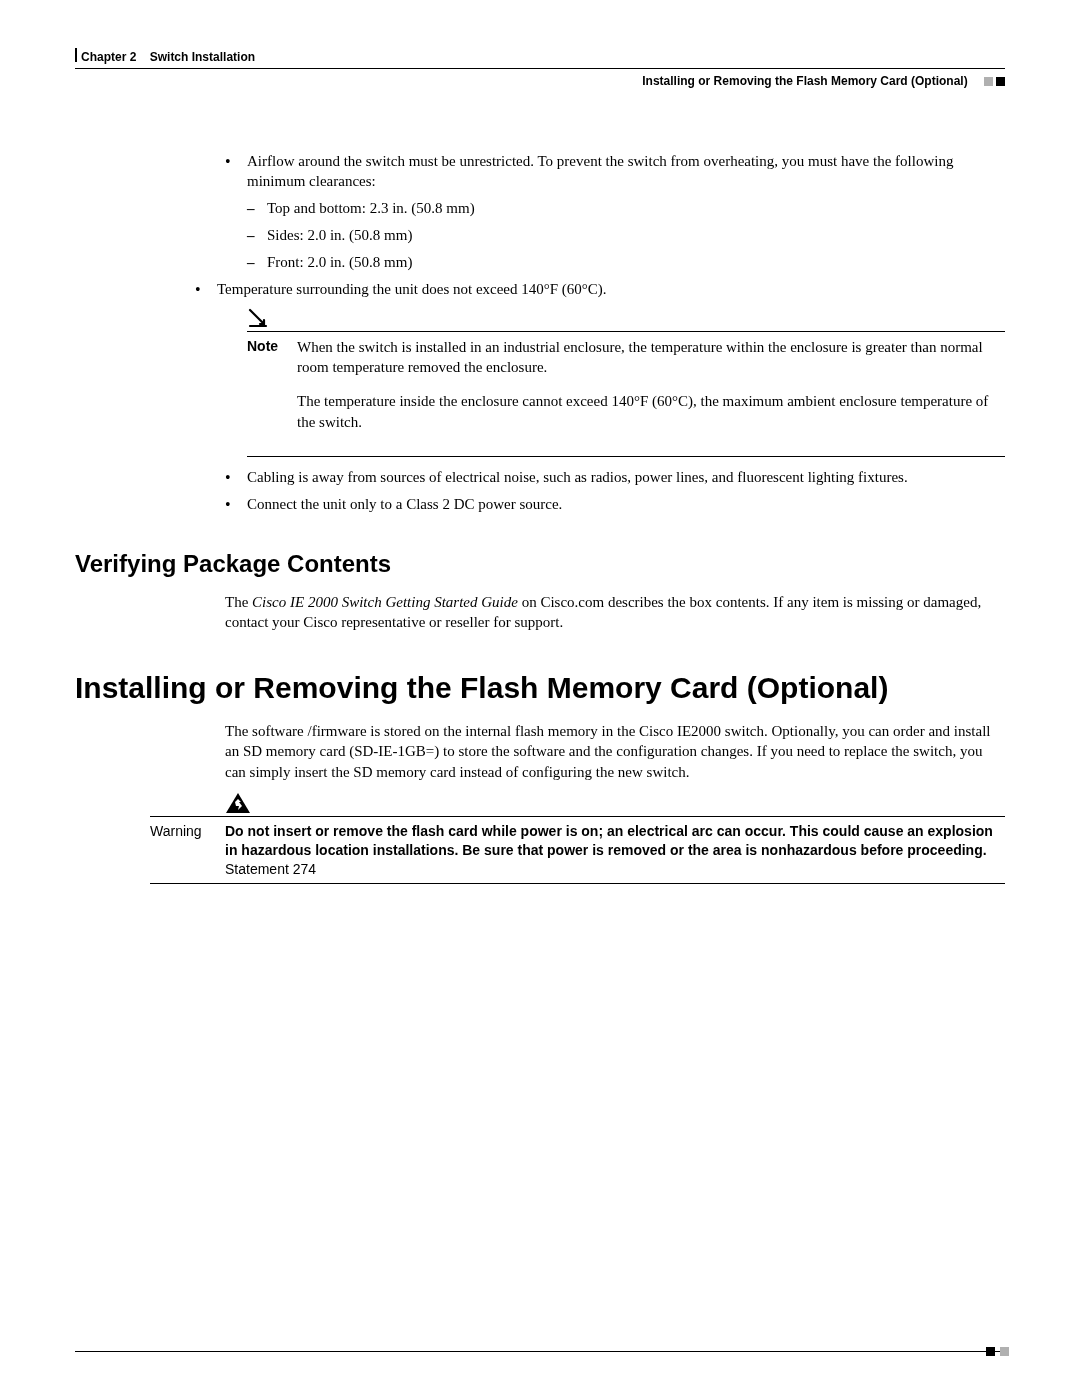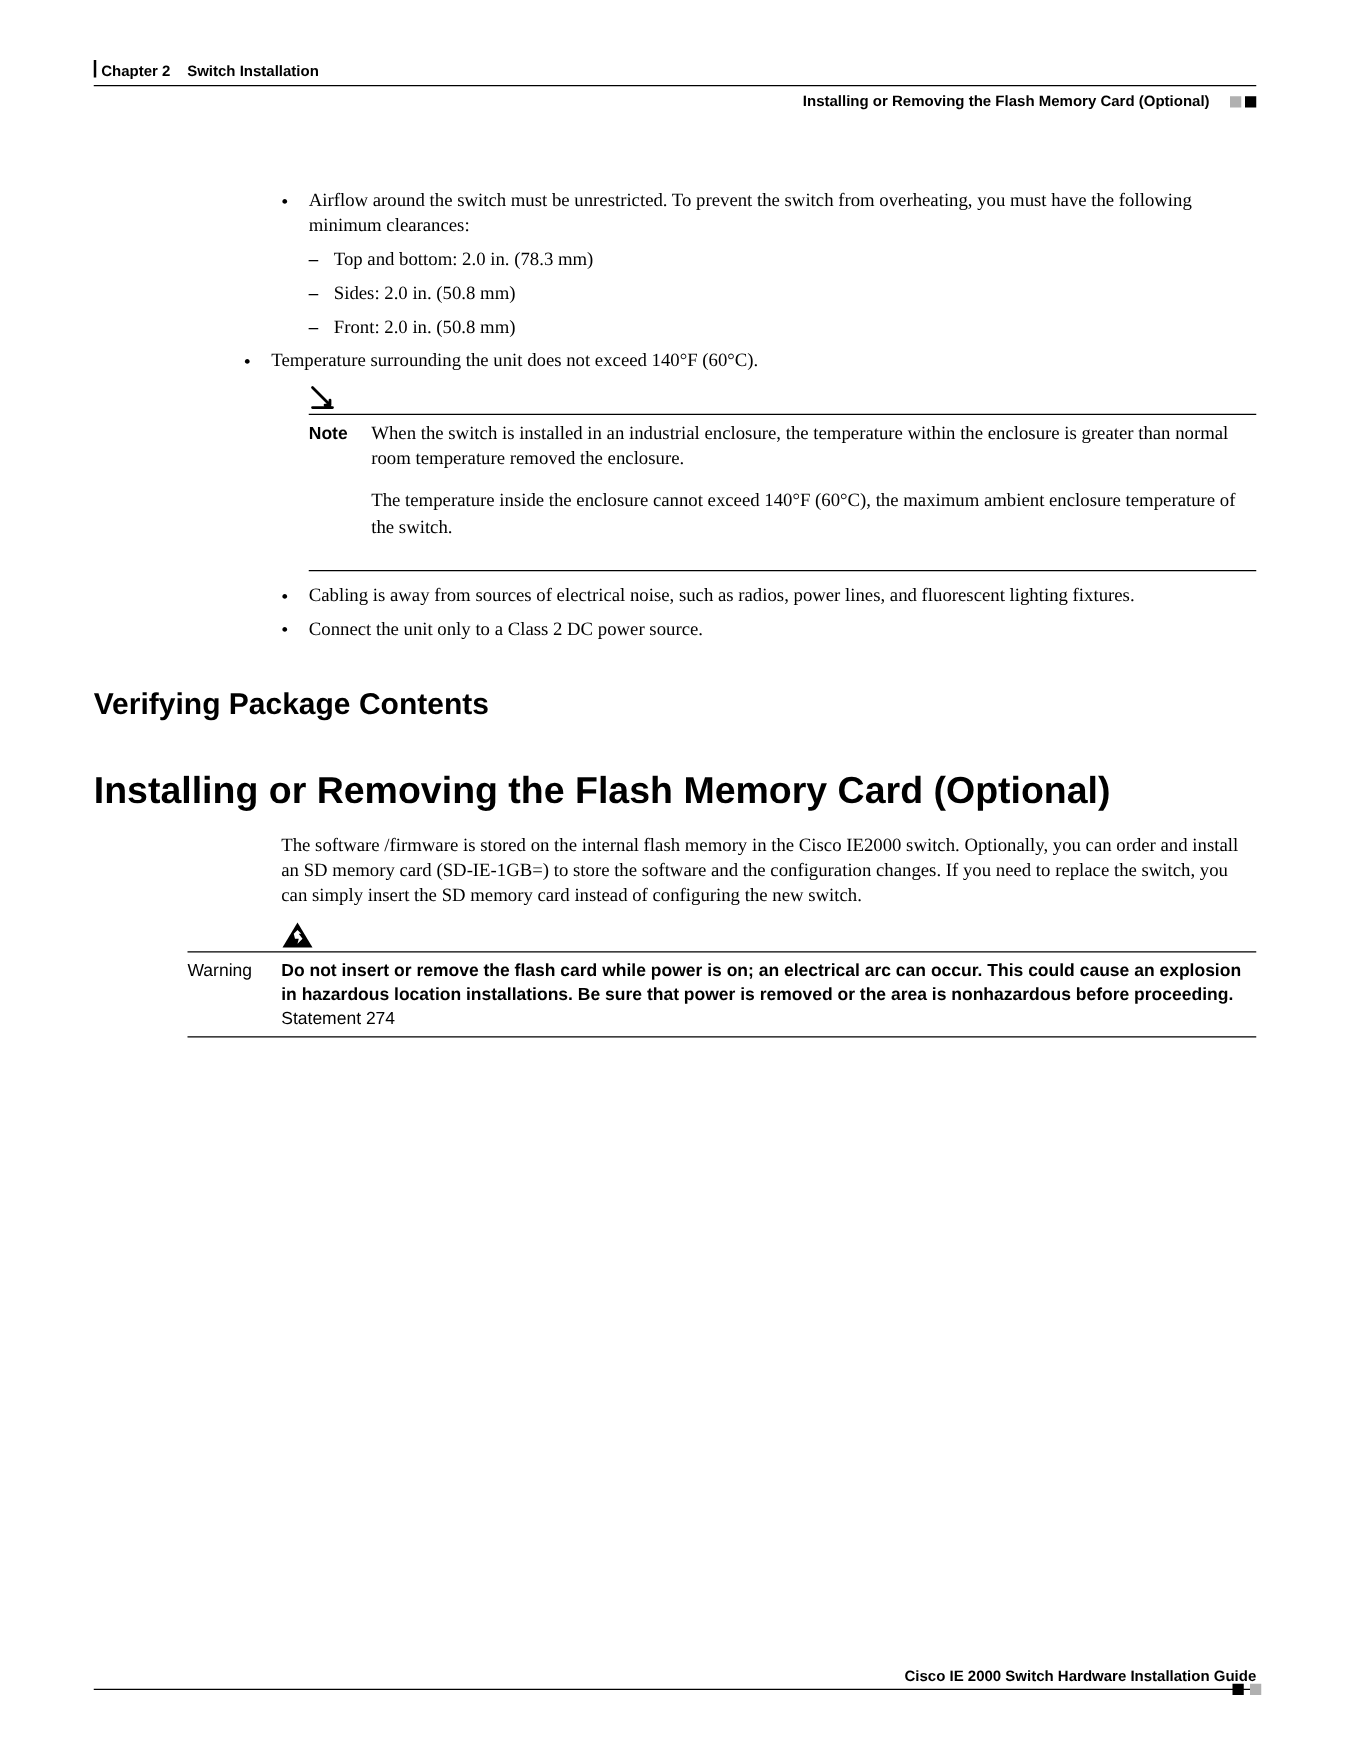--- a/index.html
+++ b/index.html
@@ -242,21 +242,21 @@
   </div>
 
   <div class="content">
 
     <div class="bullet-l1">
       <div class="marker">•</div>
       <div class="txt">Airflow around the switch must be unrestricted. To prevent the switch from overheating, you must have the following minimum clearances:</div>
     </div>
     <div class="bullet-l2">
       <div class="marker">–</div>
-      <div class="txt">Top and bottom: 2.0 in. (78.3 mm)</div>
+      <div class="txt">Top and bottom: 2.3 in. (50.8 mm)</div>
     </div>
     <div class="bullet-l2">
       <div class="marker">–</div>
       <div class="txt">Sides: 2.0 in. (50.8 mm)</div>
     </div>
     <div class="bullet-l2">
       <div class="marker">–</div>
       <div class="txt">Front: 2.0 in. (50.8 mm)</div>
     </div>
 
@@ -285,20 +285,23 @@
     <div class="bullet-l1">
       <div class="marker">•</div>
       <div class="txt">Cabling is away from sources of electrical noise, such as radios, power lines, and fluorescent lighting fixtures.</div>
     </div>
     <div class="bullet-l1">
       <div class="marker">•</div>
       <div class="txt">Connect the unit only to a Class 2 DC power source.</div>
     </div>
 
     <div class="h2">Verifying Package Contents</div>
+    <div class="para">
+      <span>The </span><span class="italic">Cisco IE 2000 Switch Getting Started Guide</span><span> on Cisco.com describes the box contents. If any item is missing or damaged, contact your Cisco representative or reseller for support.</span>
+    </div>
 
     <div class="h1">Installing or Removing the Flash Memory Card (Optional)</div>
     <div class="para">The software /firmware is stored on the internal flash memory in the Cisco IE2000 switch. Optionally, you can order and install an SD memory card (SD-IE-1GB=) to store the software and the configuration changes. If you need to replace the switch, you can simply insert the SD memory card instead of configuring the new switch.</div>
 
     <div class="warn-block">
       <div class="warn-icon-wrap">
         <svg width="26" height="22" viewBox="0 0 26 22">
           <path d="M13 1 L25 21 L1 21 Z" fill="#000"></path>
           <path d="M10 10 L13 7 L16 10 L14 10 L17 14 L13 18 L14 14 L11 14 Z" fill="#fff"></path>
         </svg>
@@ -309,19 +312,18 @@
         <div class="warn-txt">
           <span class="warn-bold">Do not insert or remove the flash card while power is on; an electrical arc can occur. This could cause an explosion in hazardous location installations. Be sure that power is removed or the area is nonhazardous before proceeding. </span><span class="warn-norm">Statement 274</span>
         </div>
       </div>
       <div class="warn-rule" style="margin-top:5px;"></div>
     </div>
 
   </div>
 
   <div class="footer">
-    <div class="footer-title">Cisco IE 2000 Switch Hardware Installation Guide</div>
     <div class="footer-rule">
       <span class="sqbox sq-dark" style="right:10px;"></span>
       <span class="sqbox sq-light" style="right:-4px;"></span>
     </div>
   </div>
 </div>
 
 </body></html>

